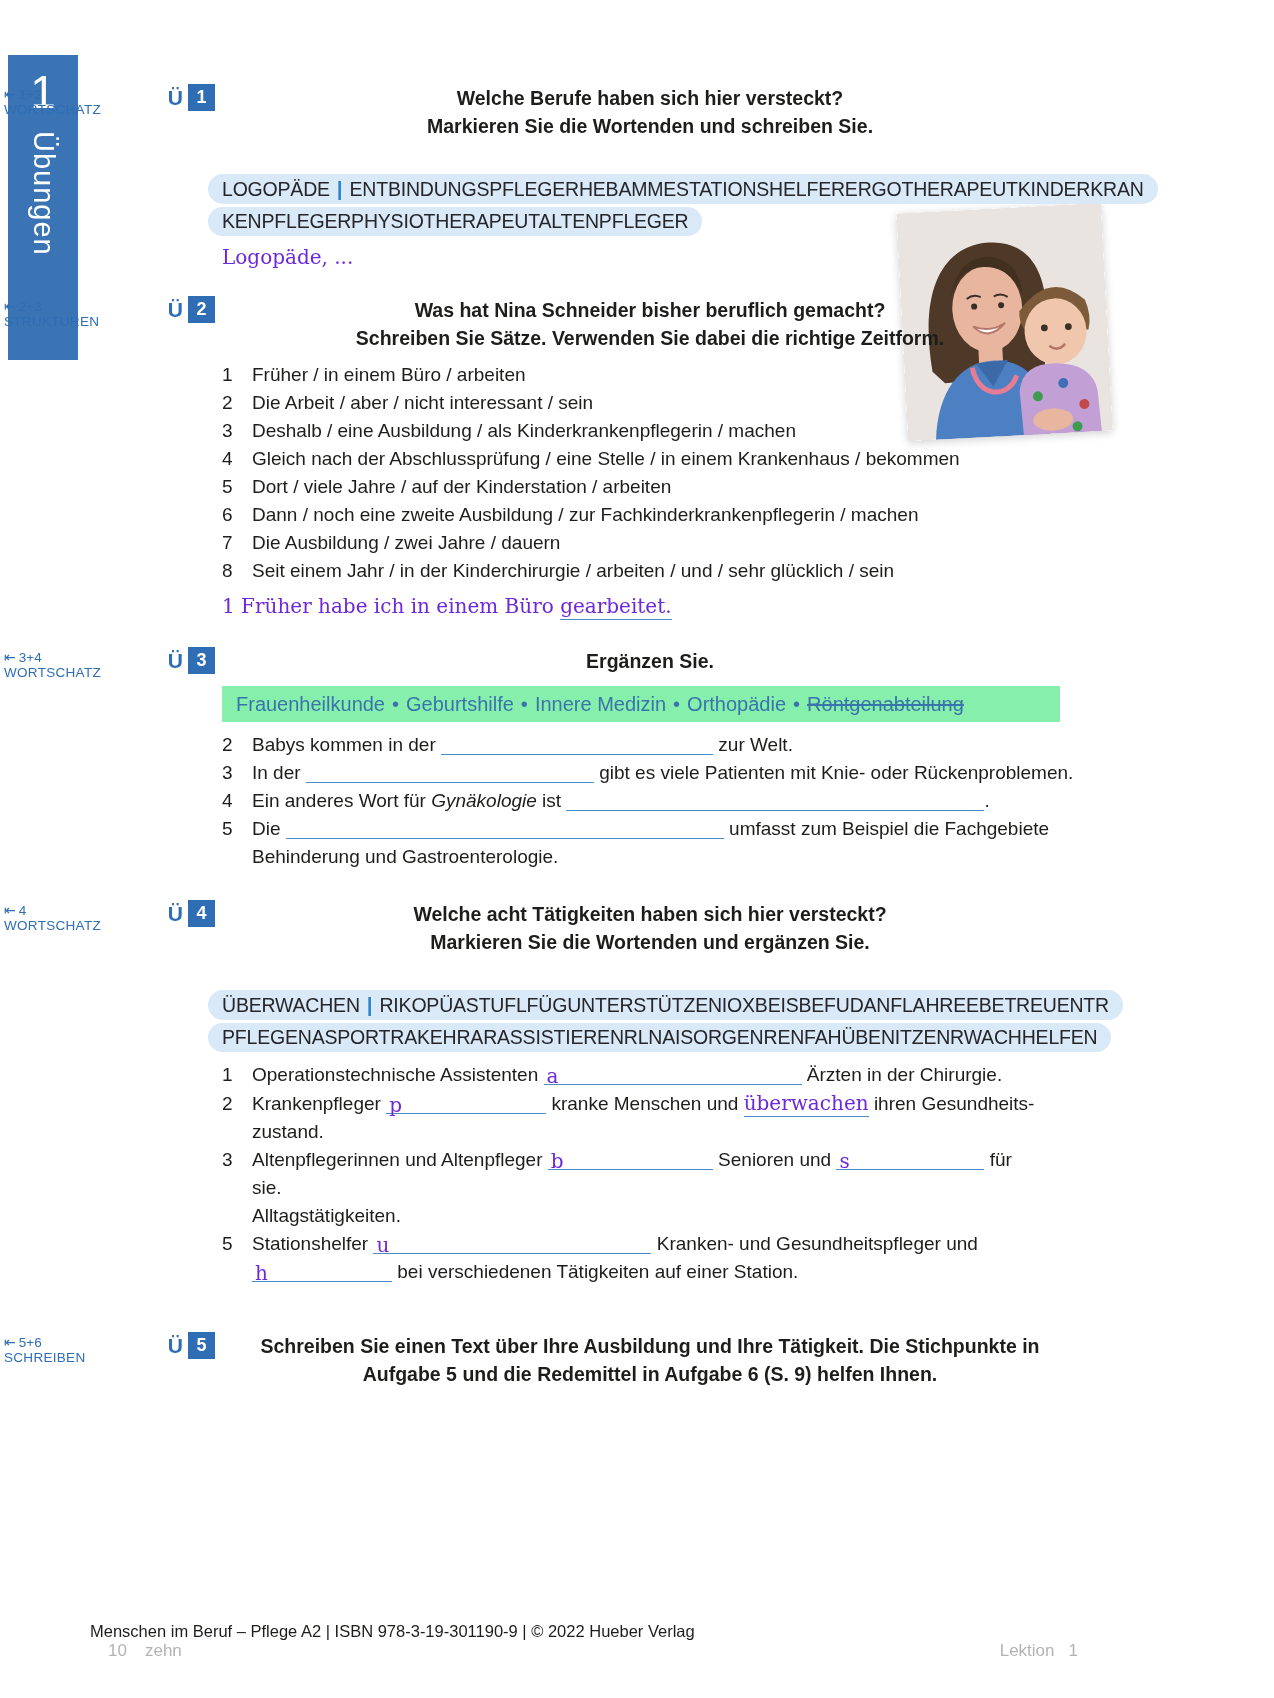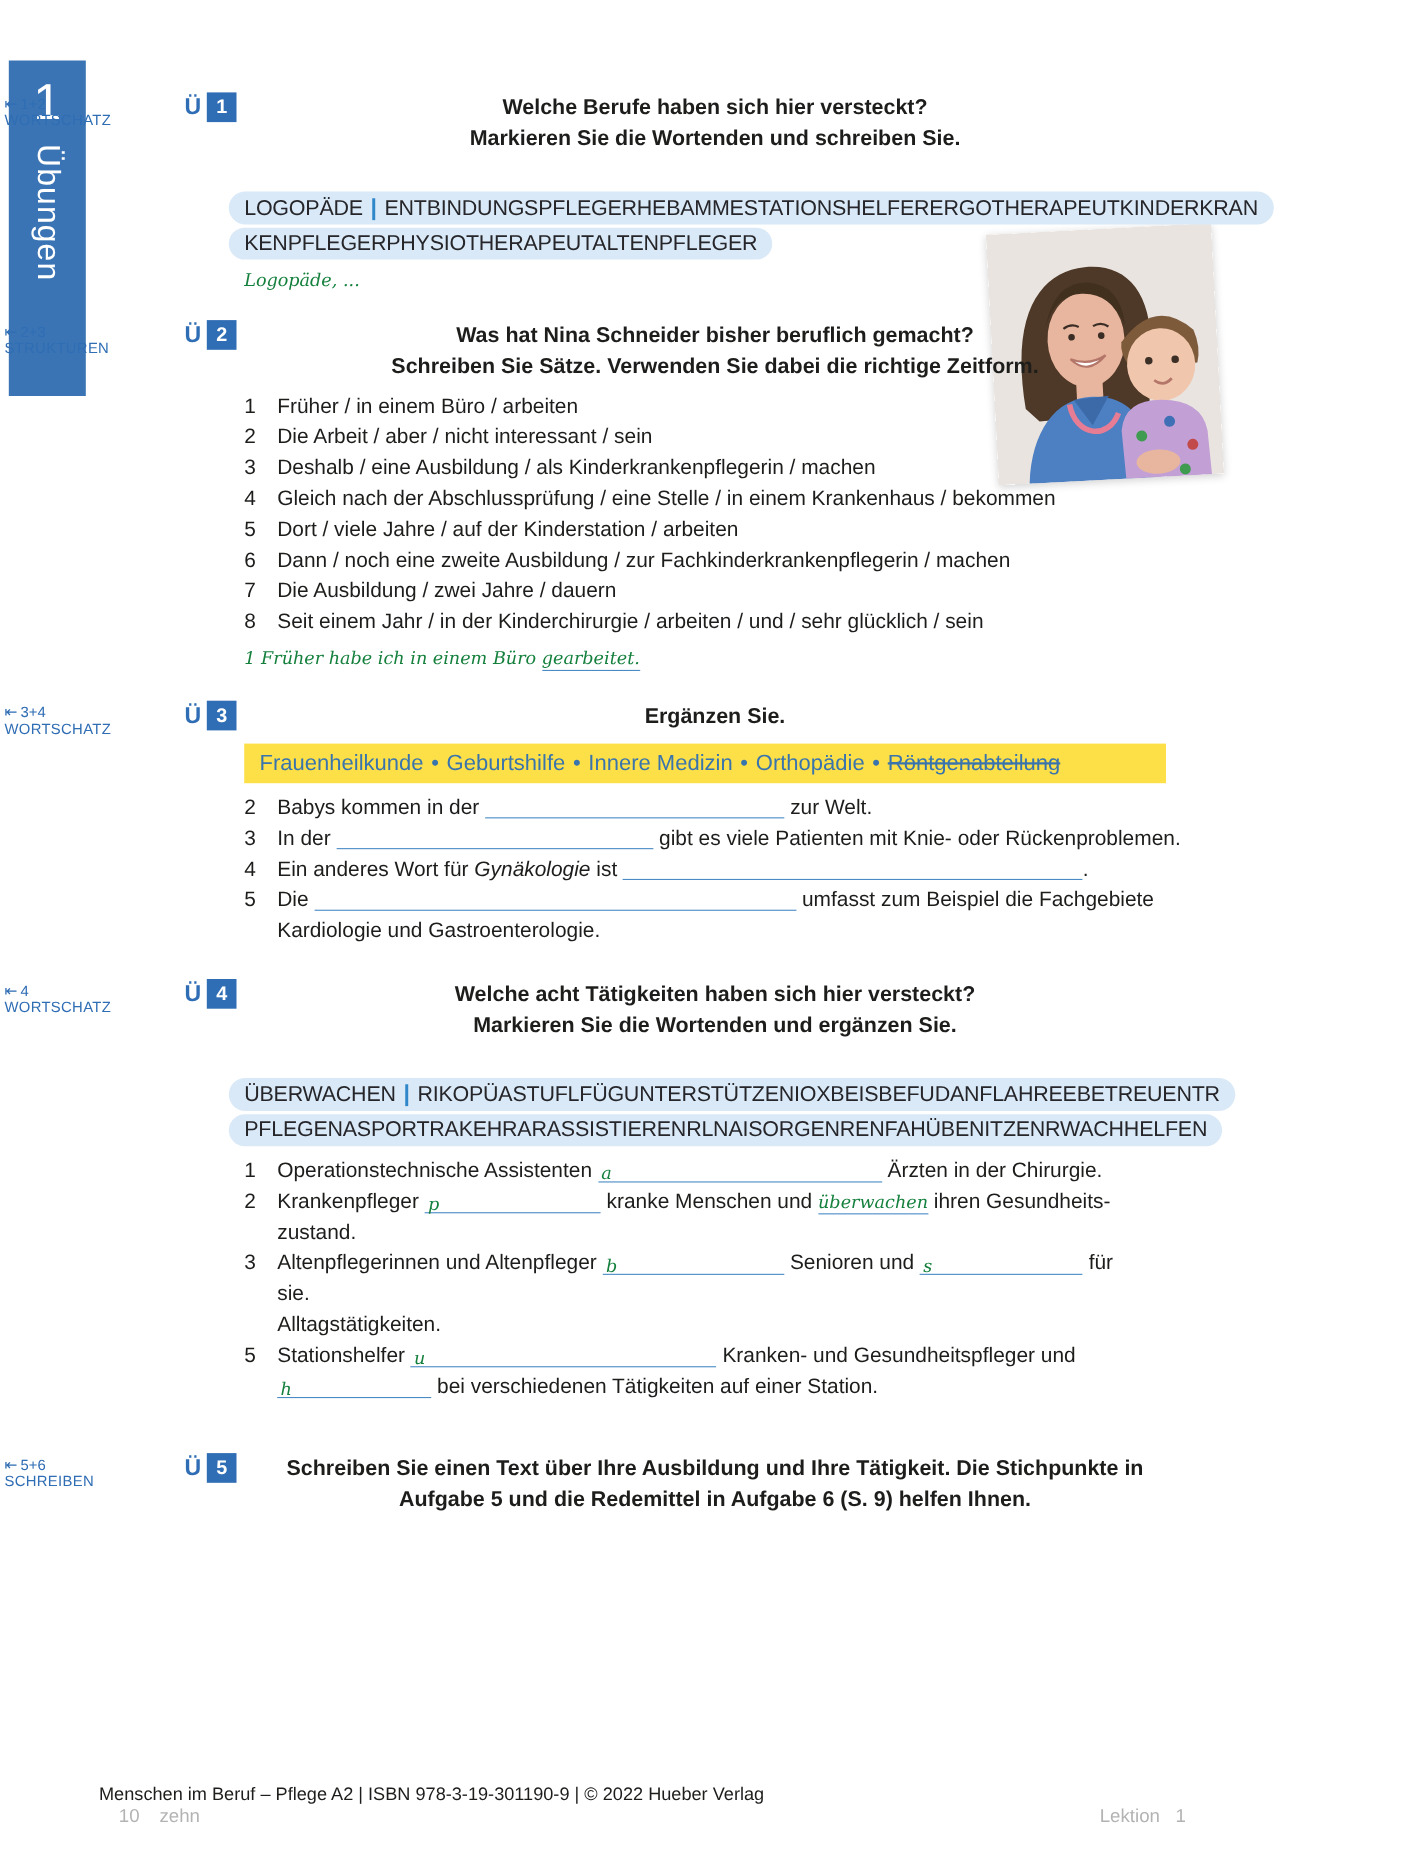--- a/index.html
+++ b/index.html
@@ -25,33 +25,33 @@
   .badge .u { color:#2f6db4; font-weight:bold; font-size:21px; }
   .badge .numbox { width:27px; height:27px; background:#2f6db4; color:#fff; font-weight:bold;
     font-size:18px; display:flex; align-items:center; justify-content:center; }
   .title { font-weight:bold; font-size:19.5px; line-height:28px;text-align:center; }
   
   .chain { margin-top:13px; font-size:19.5px; letter-spacing:-0.2px; line-height:25px; color:#26262a; }
   .chain .cl { display:inline-block; background:#d9e9f7; border-radius:16px; padding:2px 14px; margin-left:-14px;margin-top:21px; }
   .chain .cl2 { margin-top:3px; }
   .chain .sep { color:#2f86c8; font-weight:bold; padding:0 7px; font-size:21px; }
   
-  .hand { font-family:"DejaVu Serif", serif; font-style:italic; color:#15803d; font-size:16px; }
+  .hand { font-family:"DejaVu Serif", serif; color:#6d28d9; font-size:20px; }
   .hand-u { border-bottom:1.6px solid #4a8bc6; padding-bottom:1px; }
   .answer { margin-top:9px; }
   
   .items { margin-top:9px; }
   .line { line-height:28px; }
   .no { display:inline-block; width:30px; }
   .cont { padding-left:30px; }
   .blank { display:inline-block; border-bottom:1.6px solid #4a8bc6; height:20px; vertical-align:-4px; }
   .blank .hand { display:inline-block; transform:translateY(-2px); padding-left:3px; line-height:20px; }
   .it { font-style:italic; }
   
-  .wordbank { background:#fde047; color:#3a74ad; padding:3px 14px; margin-top:11px; font-size:20px;
+  .wordbank { background:#86efac; color:#3a74ad; padding:3px 14px; margin-top:11px; font-size:20px;
     display:inline-block; min-width:838px; line-height:30px; }
   .wordbank .wb-strike { text-decoration:line-through; }
   .wordbank .dot { padding:0 7px; }
   
   .ex2 { margin-top:27px; }
   .ex3 { margin-top:29px; }
   .ex4 { margin-top:29px; }
   .ex5 { margin-top:46px; }
   
   .photo { position:absolute; left:902px; top:208px; width:205px; height:228px;
@@ -161,21 +161,21 @@
     </div>
     <div class="title">Ergänzen Sie.</div>
     <div class="wordbank">
       <span>Frauenheilkunde</span><span class="dot">•</span><span>Geburtshilfe</span><span class="dot">•</span><span>Innere Medizin</span><span class="dot">•</span><span>Orthopädie</span><span class="dot">•</span><span class="wb-strike">Röntgenabteilung</span>
     </div>
     <div class="items">
       <div class="line"><span class="no">2</span><span>Babys kommen in der</span> <span class="blank" style="width:272px"></span> <span>zur Welt.</span></div>
       <div class="line"><span class="no">3</span><span>In der</span> <span class="blank" style="width:288px"></span> <span>gibt es viele Patienten mit Knie- oder Rückenproblemen.</span></div>
       <div class="line"><span class="no">4</span><span>Ein anderes Wort für</span> <span class="it">Gynäkologie</span> <span>ist</span> <span class="blank" style="width:418px"></span><span>.</span></div>
       <div class="line"><span class="no">5</span><span>Die</span> <span class="blank" style="width:438px"></span> <span>umfasst zum Beispiel die Fachgebiete</span></div>
-      <div class="line cont">Kardiologie und Gastroenterologie.</div>
+      <div class="line cont">Behinderung und Gastroenterologie.</div>
     </div>
   </section>
 
   <section class="exercise ex4">
     <div class="marker">
       <div class="ref"><span class="arrow">⇤</span><span>4</span></div>
       <div class="skill">WORTSCHATZ</div>
     </div>
     <div class="badge">
       <span class="u">Ü</span>

